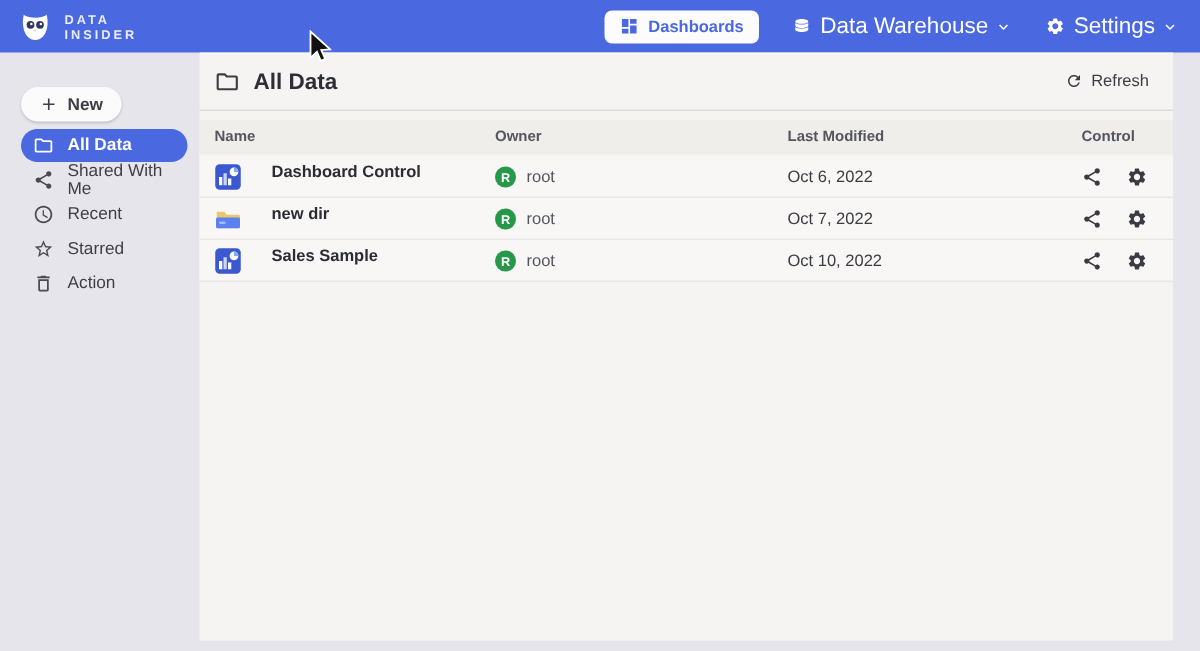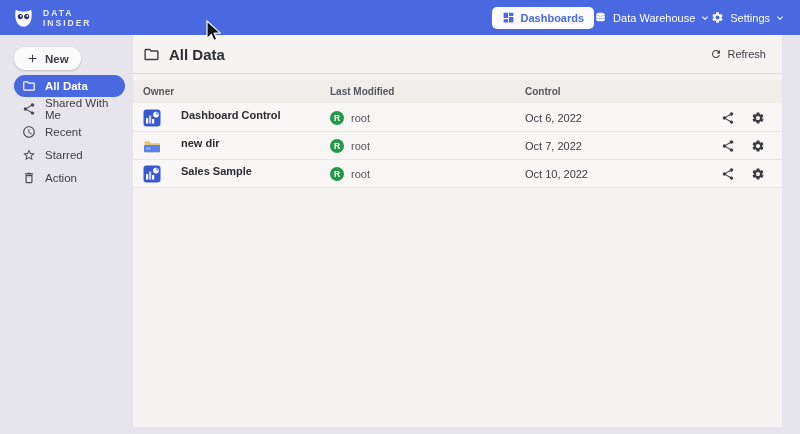--- a/index.html
+++ b/index.html
@@ -16,38 +16,38 @@
     position:absolute; left:0; top:0; width:800px; height:35px;
     background:var(--navbar-blue,#4a68e0);
     display:flex; align-items:center; justify-content:space-between;
     padding:0 14px 0 12px;
   }
   .logo { display:flex; align-items:center; gap:8px; }
   .logo-text { display:flex; flex-direction:column; line-height:10px;justify-content:center; }
   .logo-text span {
     color:#e9edfb; font-size:8.5px; font-weight:bold; letter-spacing:2px;
   }
-  .nav-right { display:flex; align-items:center; }
+  .nav-right { display:flex; align-items:center; gap:22px; }
   .nav-btn-primary {
     display:flex; align-items:center; gap:6px;
     background:#fcfcfe; border:none; border-radius:5px;
     height:22px; padding:0 10px; cursor:pointer;
     color:var(--navbar-blue,#4a68e0); font-size:11px; font-weight:bold;
     font-family:inherit;
   }
   .nav-link {
     display:flex; align-items:center; gap:6px;
     background:transparent; border:none; cursor:pointer;
-    color:#fff; font-size:11px; font-family:inherit;text-align:center;
+    color:#fff; font-size:15px; font-family:inherit;text-align:center;
   }
   .nav-link svg.chev { margin-left:-2px; }
 
   
   .sidebar {
-    position:absolute; left:0; top:35px; width:133px; height:292px;
+    position:absolute; left:0; top:46px; width:133px; height:292px;
     background:var(--sidebar-bg,#e6e5eb);
   }
   .new-btn {
     display:flex; align-items:center; gap:6px;
     margin:12px 0 0 14px; height:23px; padding:0 12px;
     background:#fbfbfb; border:none; border-radius:12px; cursor:pointer;
     font-size:11.5px; font-weight:bold; color:#3e3e46; font-family:inherit;
     box-shadow:0 1px 2px rgba(0,0,0,.18);
   }
   .nav-list { margin-top:5px; }
@@ -218,20 +218,21 @@
     <button class="refresh-btn" data-name="refresh-button">
       <svg data-name="refresh-icon" width="12" height="12" viewBox="0 0 24 24" fill="#3c3c44">
         <path d="M17.65 6.35C16.2 4.9 14.21 4 12 4c-4.42 0-7.99 3.58-7.99 8s3.57 8 7.99 8c3.73 0 6.84-2.55 7.73-6h-2.08c-.82 2.33-3.04 4-5.65 4-3.31 0-6-2.69-6-6s2.69-6 6-6c1.66 0 3.14.69 4.22 1.78L13 11h7V4l-2.35 2.35z"></path>
       </svg>
       <span data-name="refresh-label">Refresh</span>
     </button>
   </div>
 
   <div class="table" data-name="file-table">
     <div class="thead" data-name="table-header-row">
+      <span data-name="column-header-name">Name</span>
       <span data-name="column-header-owner">Owner</span>
       <span data-name="column-header-last-modified">Last Modified</span>
       <span data-name="column-header-action">Control</span>
     </div>
 
     <div class="trow" data-name="table-row">
       <div class="cell name-cell">
         <span class="file-icon" data-name="file-type-icon" data-icon="dashboard-file">
           <svg data-name="dashboard-file-icon" viewBox="0 0 18 18">
             <rect x="0.5" y="0.5" width="17" height="17" rx="3" fill="#3a58cf"></rect>

